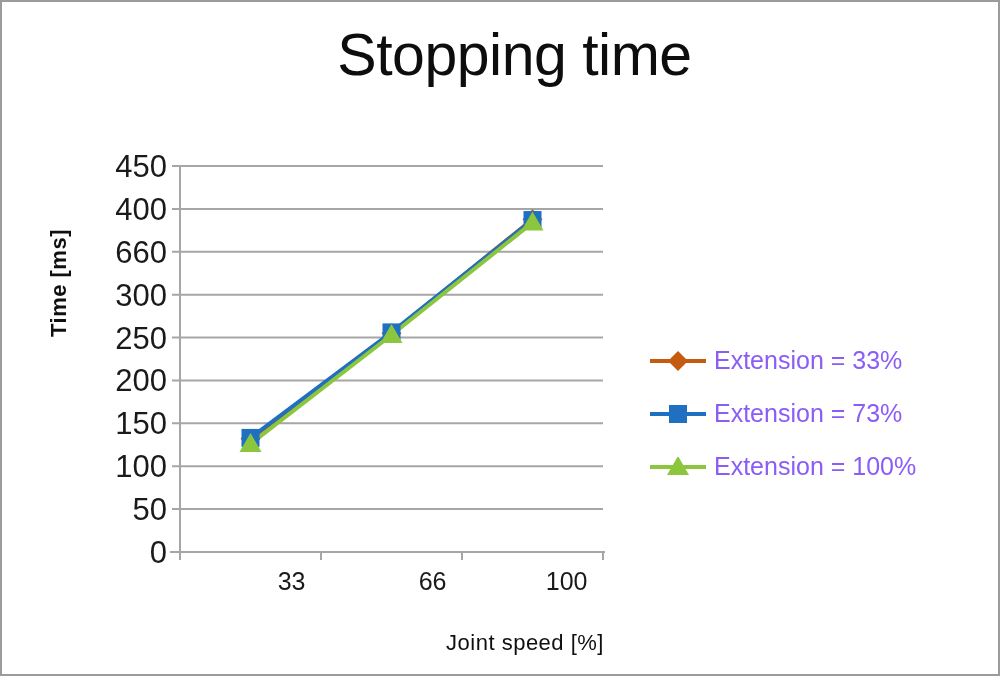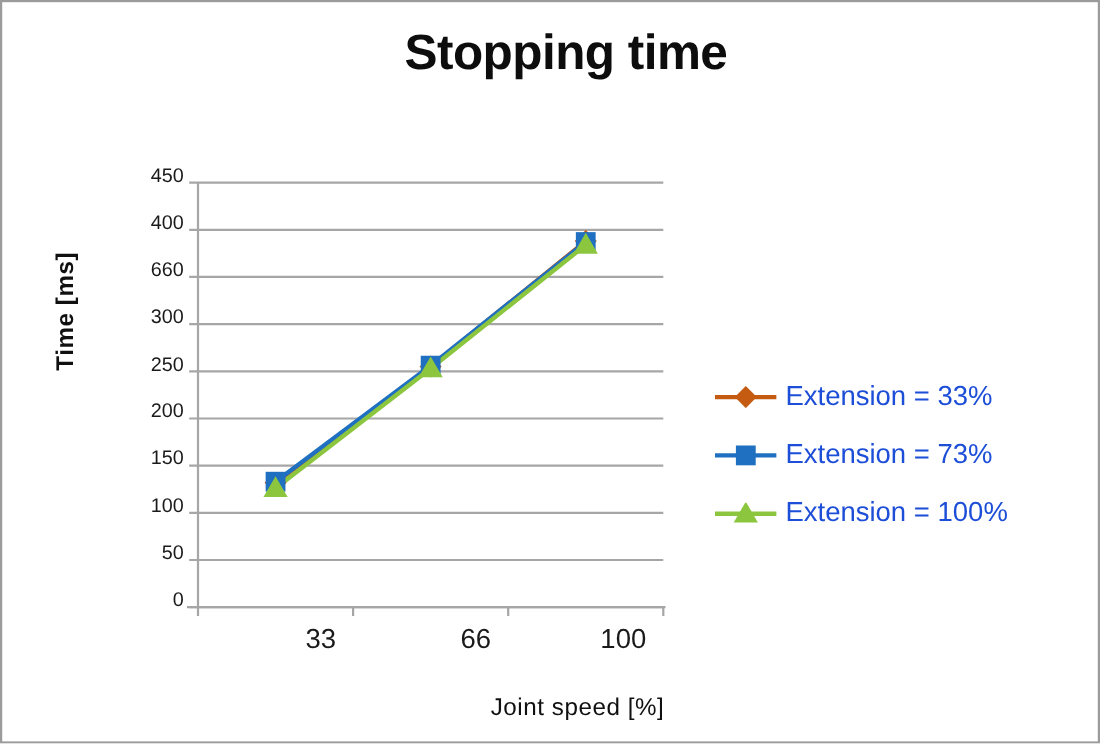--- a/index.html
+++ b/index.html
@@ -25,22 +25,22 @@
   
   #chart-title-block {
     position: absolute;
     left: 0;
     top: 22px;
     width: 996px;
     text-align: center;
     line-height: 1.06;
   }
   #chart-title {
-    font-size: 45px;
-    font-weight: bold;
+    font-size: 59px;
+    font-weight: normal;
     color: #0d0d0d;
     letter-spacing: -0.5px;
     padding-left: 29px;
   }
   #chart-subtitle {
     font-size: 41px;
     font-weight: bold;
     color: #0d0d0d;
     letter-spacing: -0.5px;
   }
@@ -79,21 +79,21 @@
     letter-spacing: 0.5px;
     margin-top: 20px;
   }
 
   
   .y-tick-label {
     position: absolute;
     right: 831px;
     width: 80px;
     text-align: right;
-    font-size: 18px;
+    font-size: 31px;
     color: #1a1a1a;
   }
   .x-tick-label {
     position: absolute;
     width: 110px;
     text-align: right;
     font-size: 25px;
     color: #1a1a1a;
     top: 565px;
   }
@@ -110,21 +110,21 @@
     height: 53px;
   }
   .legend-swatch {
     width: 56px;
     height: 20px;
     flex: 0 0 56px;
     margin-right: 8px;
   }
   .legend-label {
     font-size: 25px;
-    color: #1d4ed8;
+    color: #8b5cf6;
     white-space: nowrap;
   }
 </style>
 </head>
 <body>
 
 <div id="chart-frame">
 
   <div id="chart-title-block">
     <div id="chart-title">Stopping time</div>

